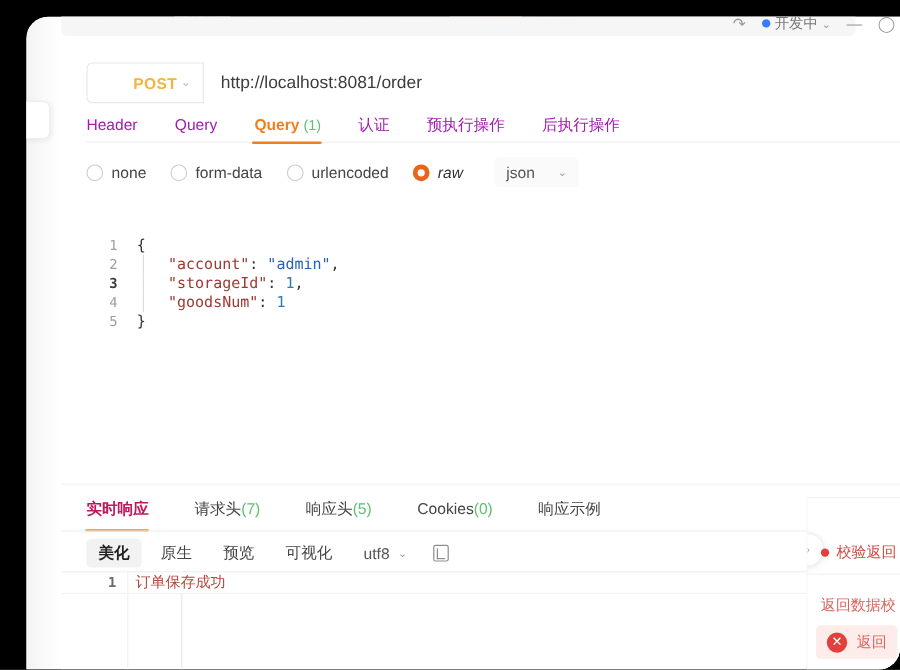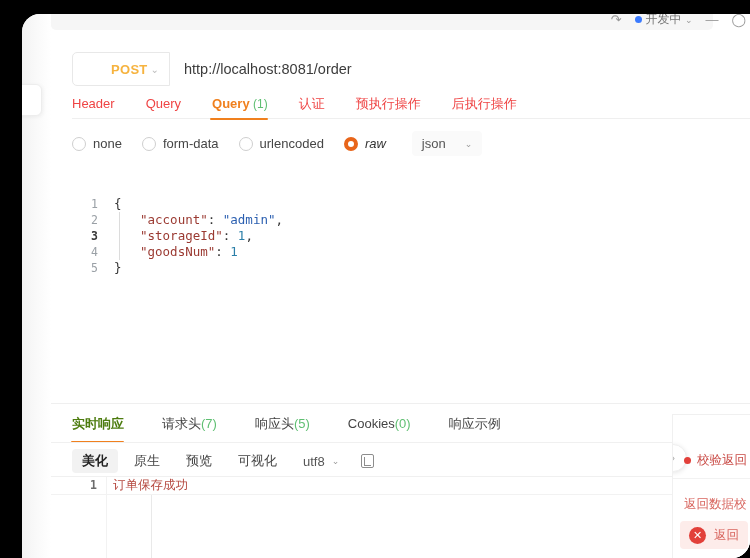--- a/index.html
+++ b/index.html
@@ -126,21 +126,21 @@
 
   
   .req-tabs {
     position: absolute;
     left: 50px; top: 78px;
     width: 698px; height: 27px;
     display: flex; align-items: center; gap: 0;
     border-bottom: 1px solid #efefef;
   }
   .rtab {
-    font-size: 13px; color: #ef4444;
+    font-size: 13px; color: #a21caf;
     padding: 0 16px 0 0;
     margin-right: 15px;
     position: relative;
     height: 27px; line-height: 24px;
     white-space: nowrap;
   }
   .rtab:first-child { margin-left: 0; }
   .rtab.active { color: #f0801e; font-weight: bold; }
   .rtab .cnt { color: #5fbf72; font-weight: normal; font-size: 12px; }
   .rtab.active::after {
@@ -234,21 +234,21 @@
   }
   .resp-tabs {
     position: absolute; left: 21px; top: 7px;
     display: flex; align-items: center; height: 30px;
   }
   .restab {
     font-size: 13px; color: #444;
     margin-right: 38px; position: relative;
     height: 30px; line-height: 26px; white-space: nowrap;
   }
-  .restab.active { color: #4d7c0f; font-weight: bold; }
+  .restab.active { color: #be185d; font-weight: bold; }
   .restab .cnt { color: #5fbf72; font-weight: normal; }
   .restab.active::after {
     content: "";
     position: absolute; left: -1px; right: 0; bottom: -2px;
     height: 2px; background: #f0801e; border-radius: 2px;
   }
   .resp-status {
     position: absolute; right: 2px; top: 14px;
     display: flex; align-items: center; gap: 6px;
     font-size: 12.5px; color: #666;

